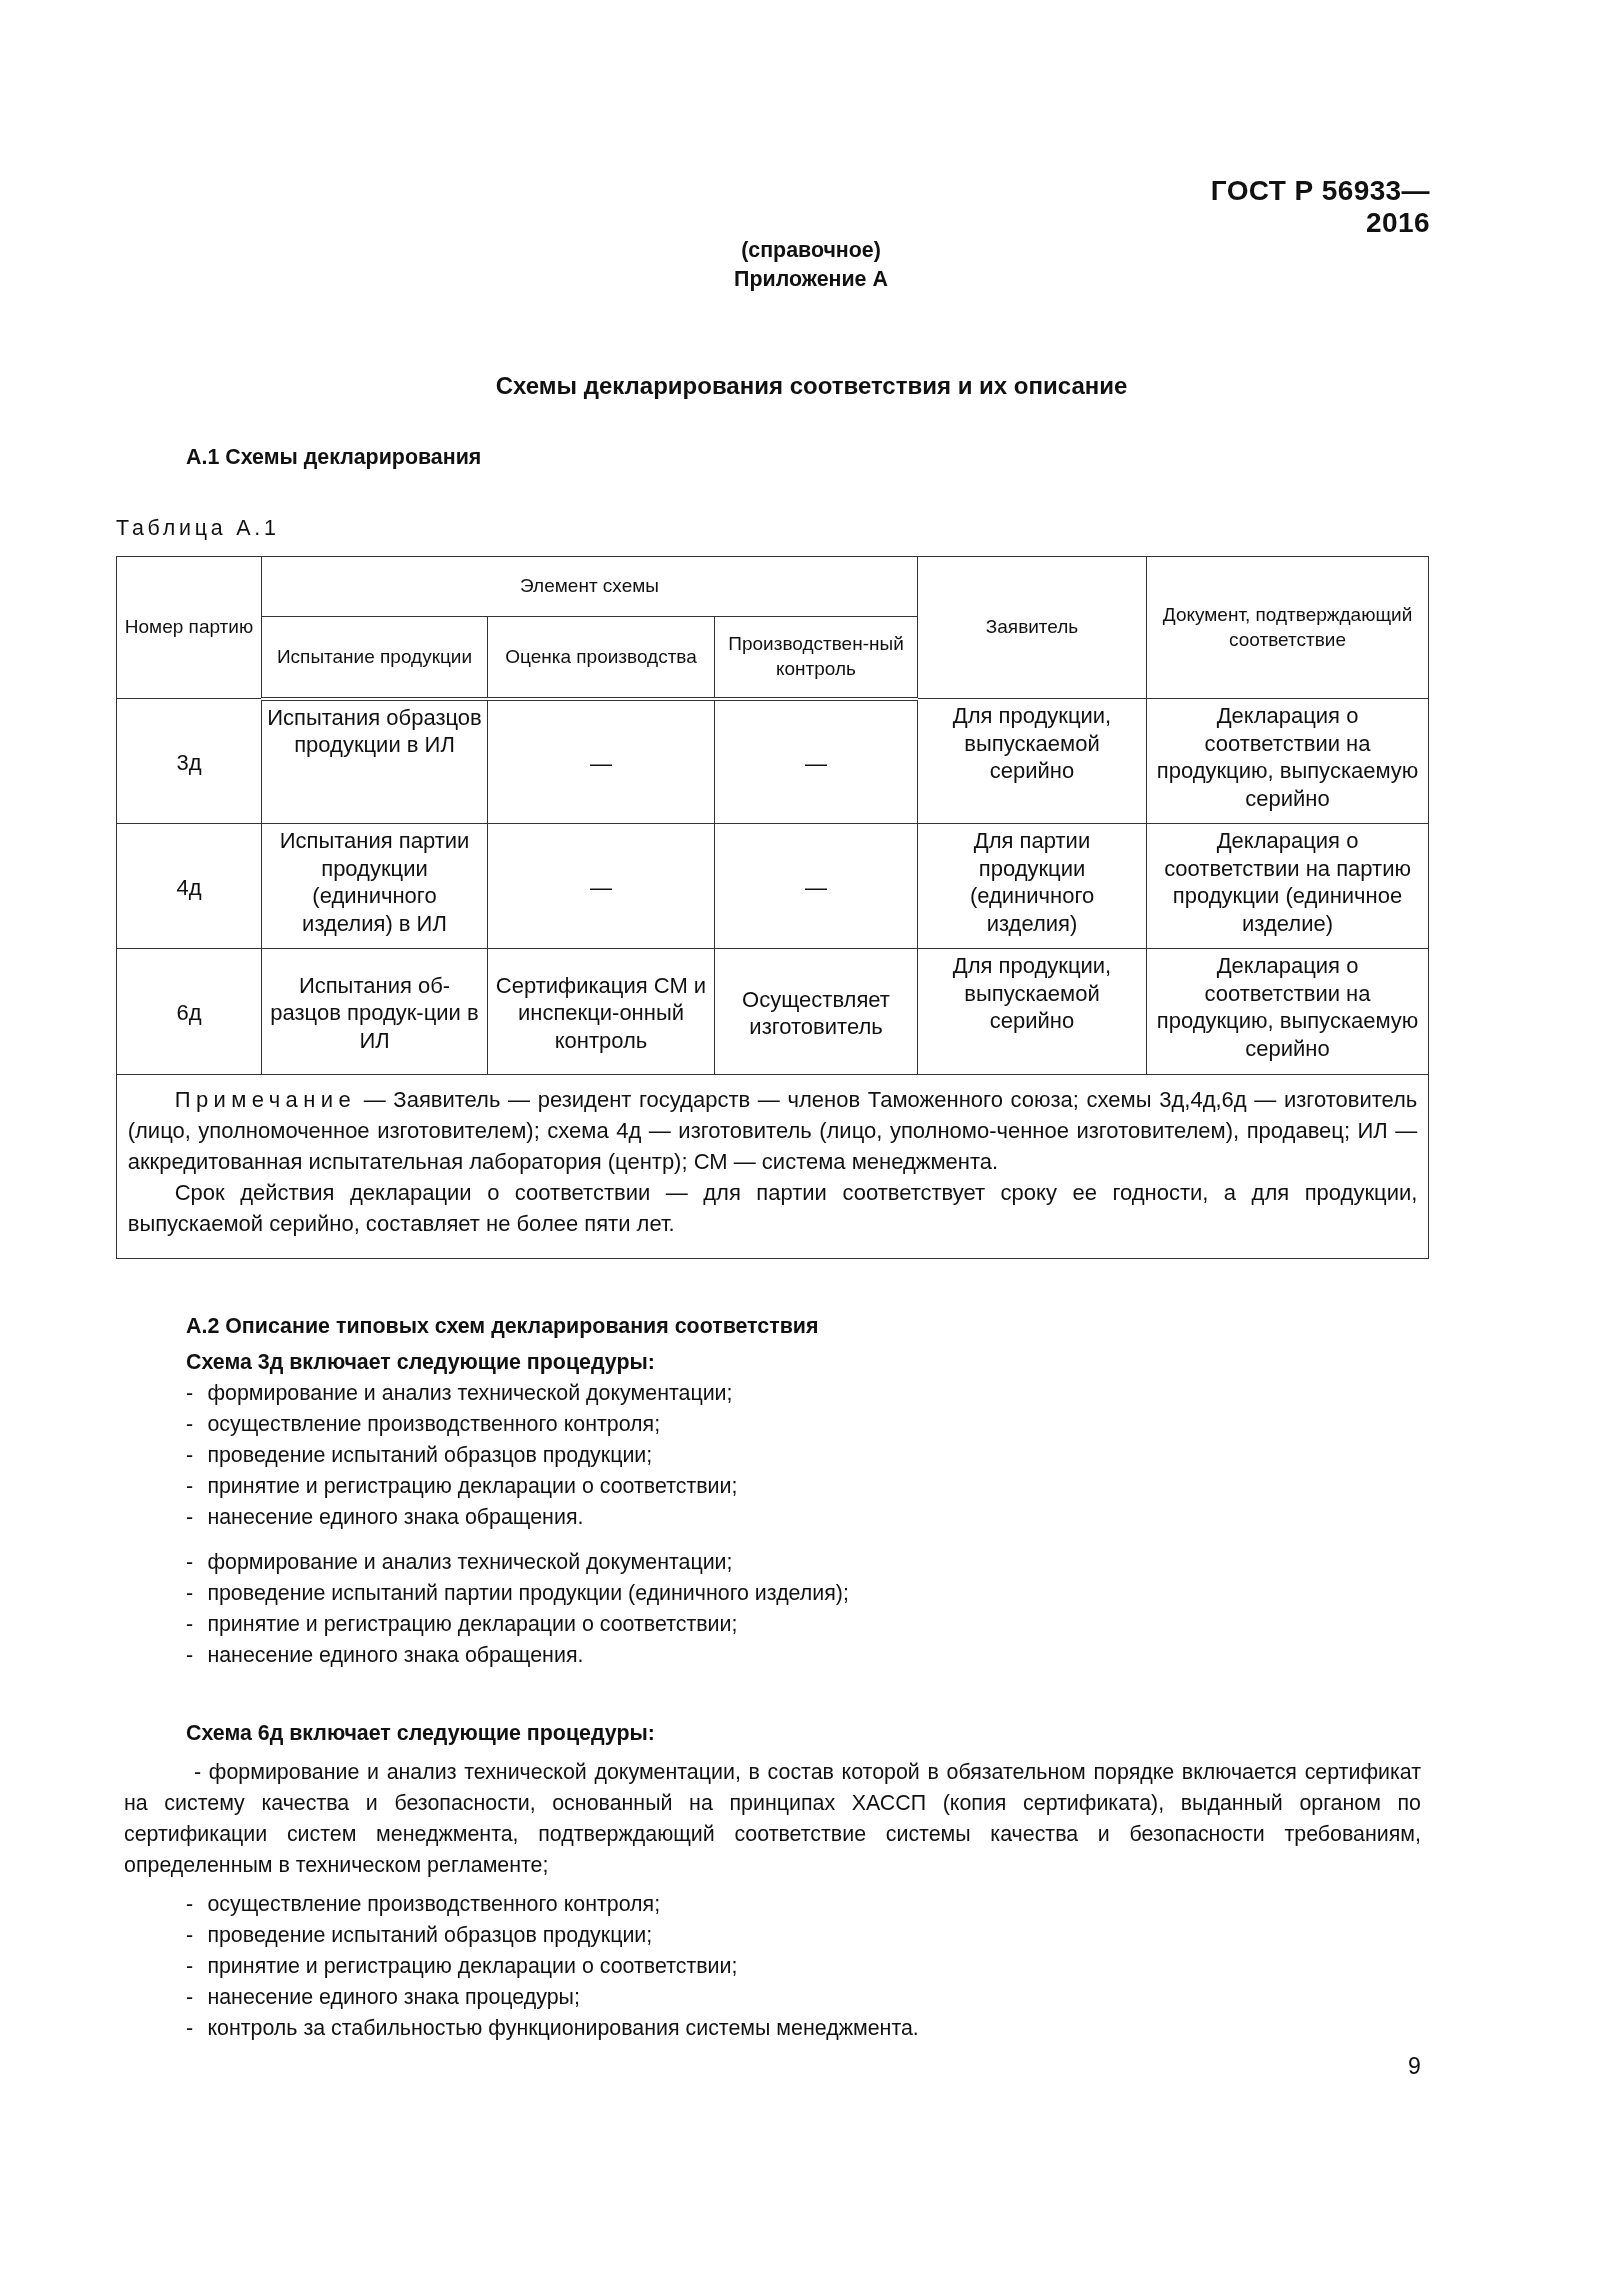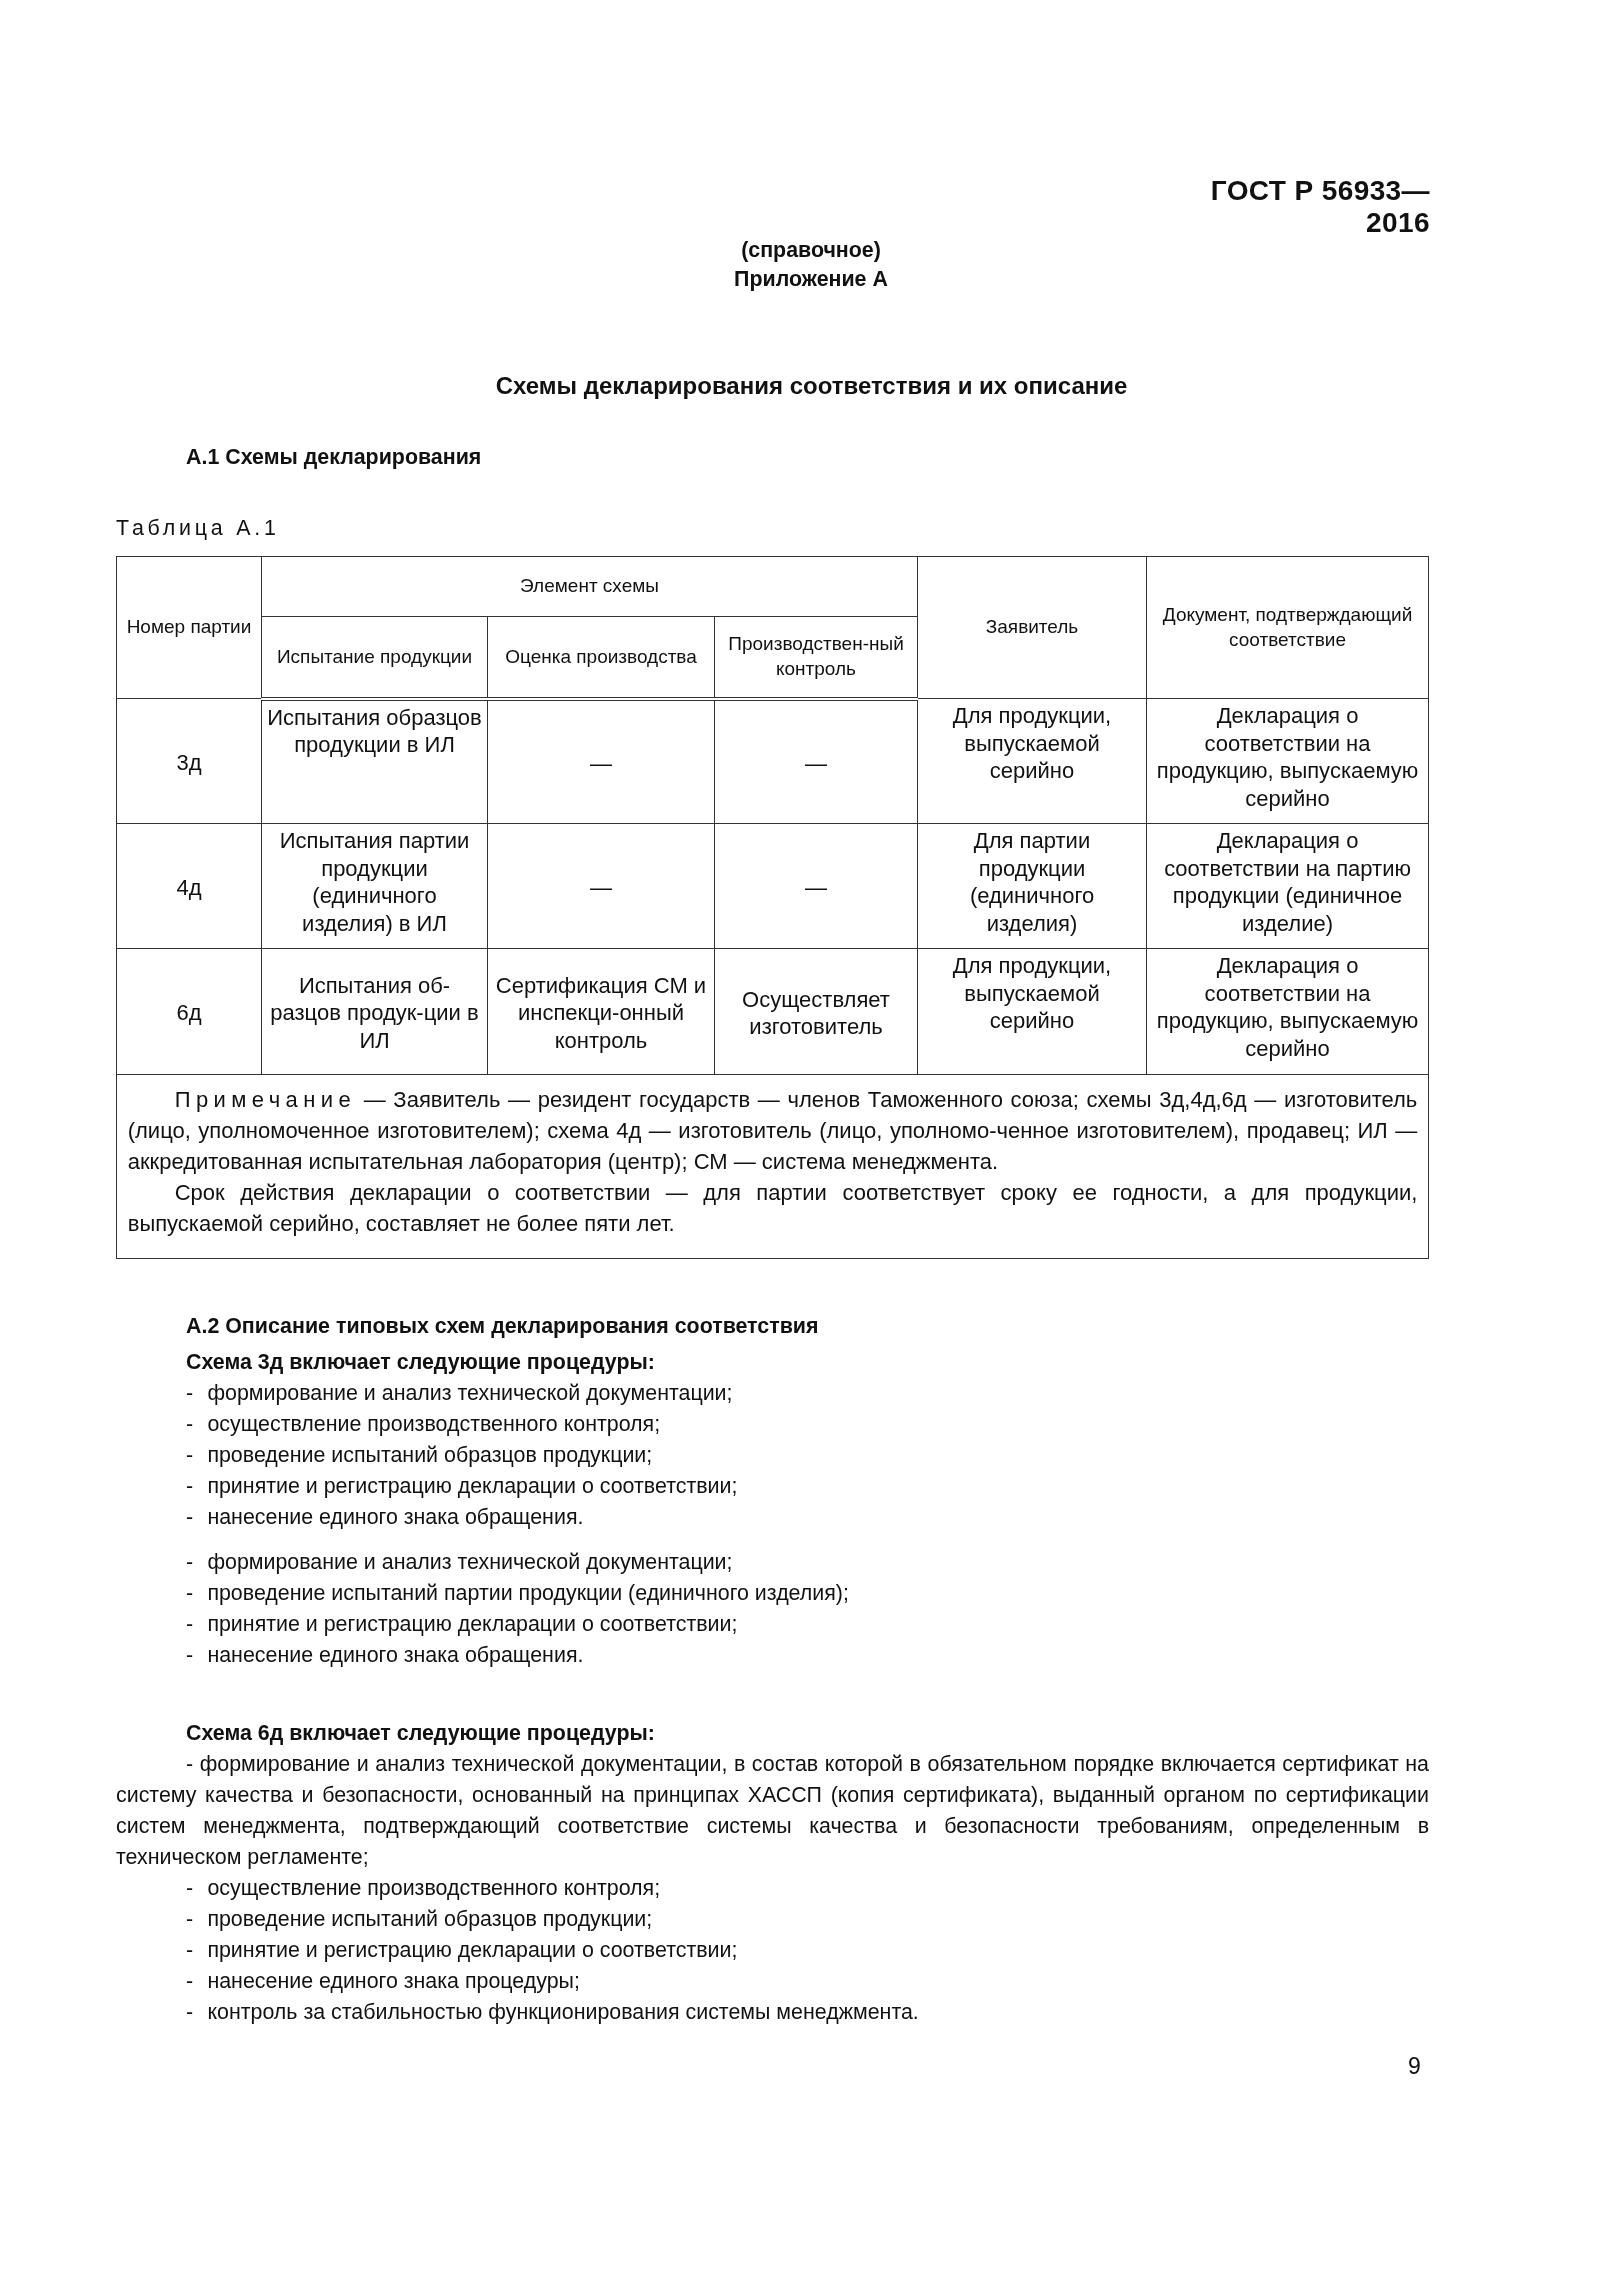--- a/index.html
+++ b/index.html
@@ -48,21 +48,21 @@
   .note-para { text-indent: 47px; margin: 0; }
   .spaced { letter-spacing: 5.4px; }
 
   .sec-a2 {
     left: 186px; top: 1314px; font-size: 21.4px; font-weight: bold;
   }
   .scheme-block { left: 116px; width: 1313px; font-size: 21.4px; line-height: 31px; }
   .scheme-head { padding-left: 70px; font-weight: bold; }
   .li { padding-left: 70px; }
   .li-dash { display: inline-block; width: 21.4px; }
-  .para6 { text-align: justify; text-indent: 70px; margin: 0; }
+  .para6 { text-align: justify; text-indent: 70px; margin: 8px; }
 
   .page-num {
     left: 1408px; top: 2053px; font-size: 23px;
   }
 </style>
 </head>
 <body>
 
 <div class="abs doc-code">ГОСТ  Р 56933—2016</div>
 
@@ -81,21 +81,21 @@
   <colgroup>
     <col style="width:145px">
       <col style="width:226px">
       <col style="width:227px">
       <col style="width:203px">
       <col style="width:229px">
       <col style="width:282px">
   </colgroup>
   <tbody>
       <tr style="height:60px" class="hdr">
-    <th rowspan="2" class="hdr-row-last">Номер партии</th>
+    <th rowspan="2" class="hdr-row-last">Номер партию</th>
     <th colspan="3">Элемент схемы</th>
     <th rowspan="2" class="hdr-row-last">Заявитель</th>
     <th rowspan="2" class="hdr-row-last">Документ, подтверждающий соответствие</th>
   </tr>
   <tr style="height:82px" class="hdr hdr-row-last">
     <th>Испытание продукции</th>
     <th>Оценка производства</th>
     <th>Производствен-ный контроль</th>
   </tr>
 

